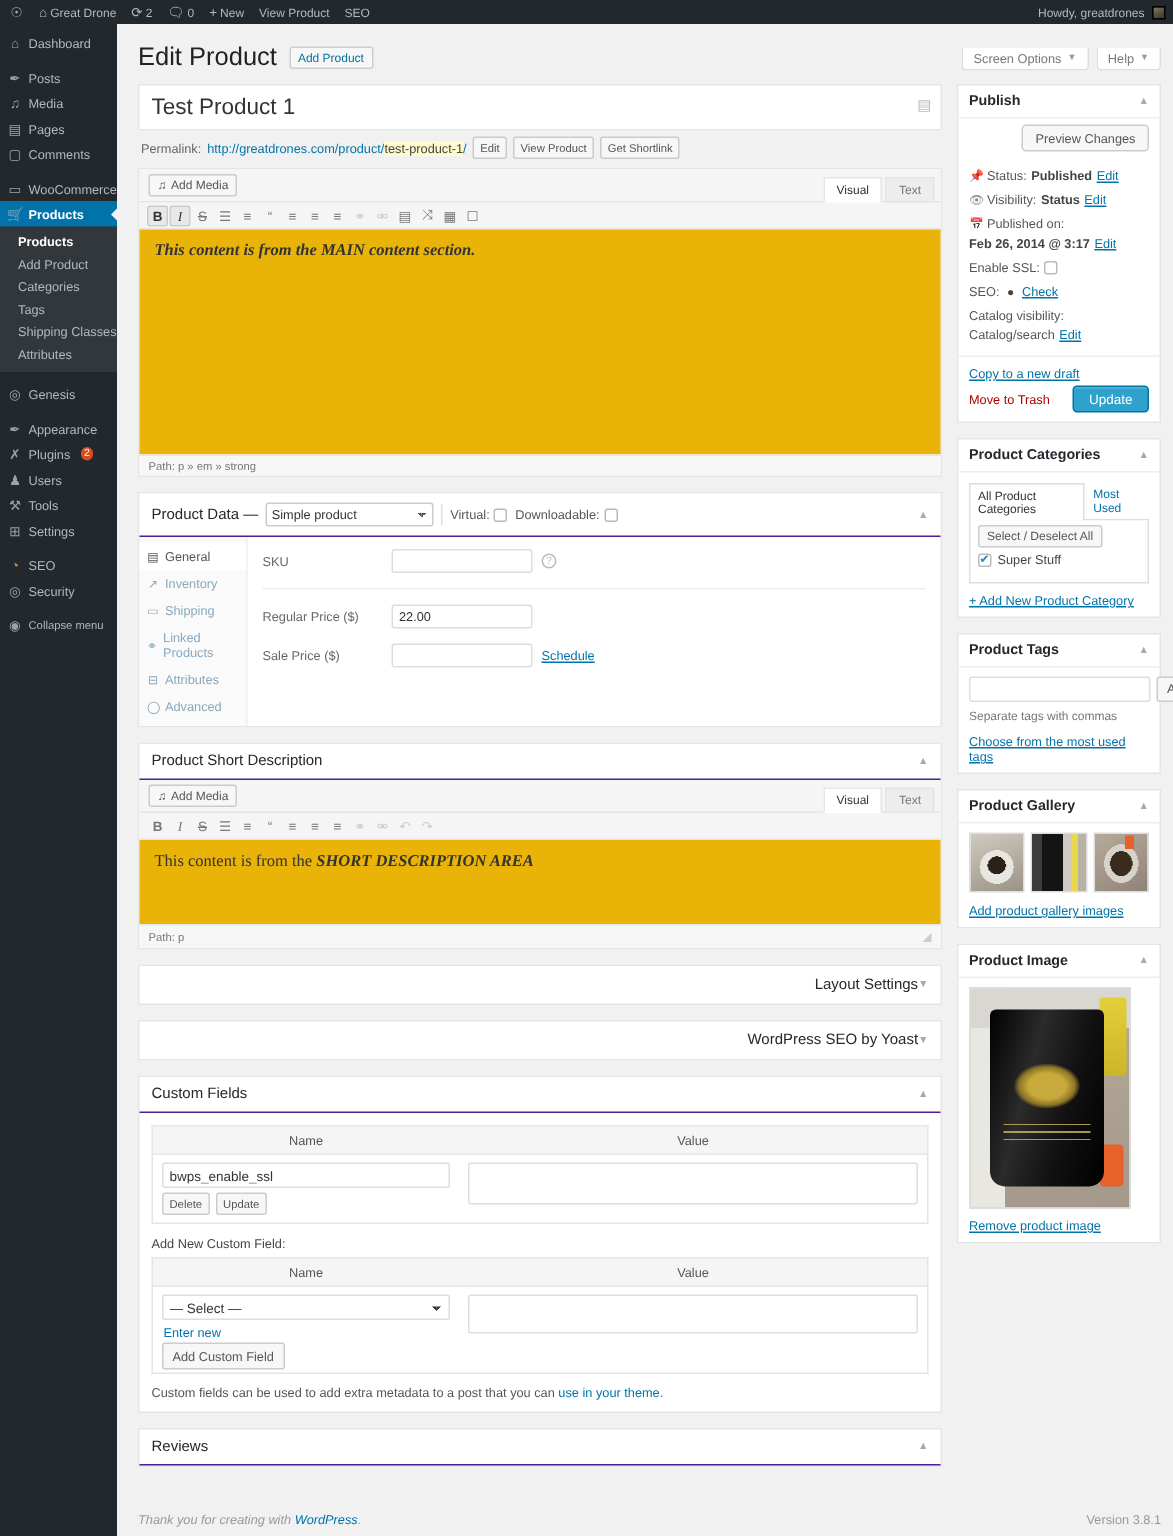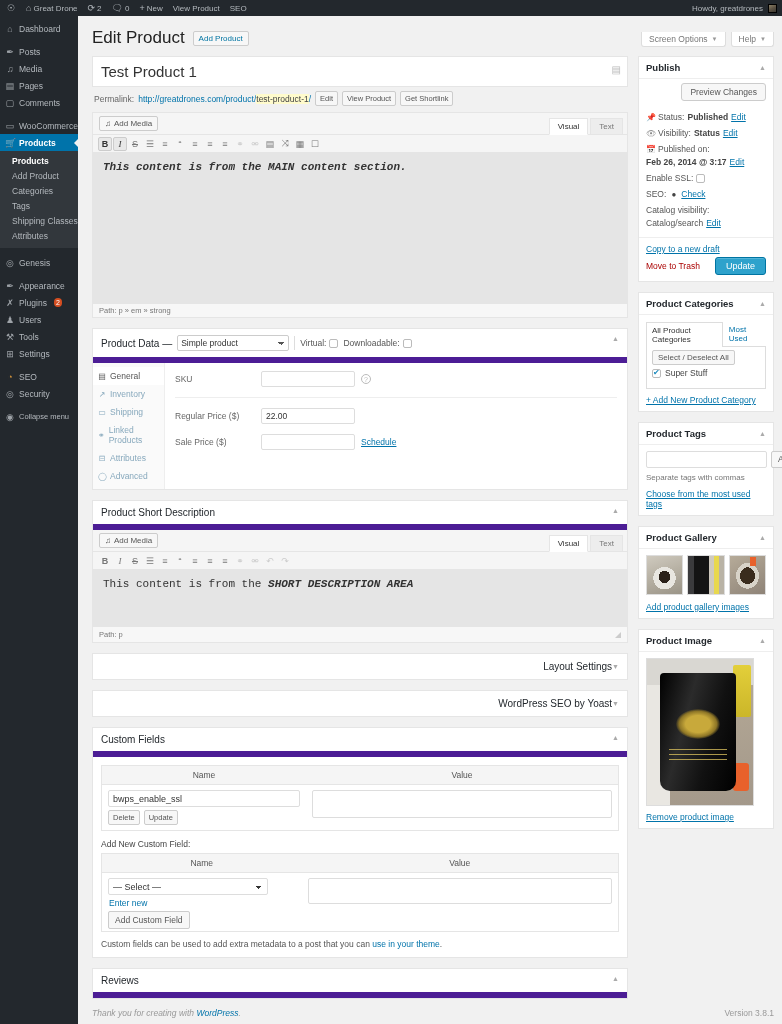--- a/index.html
+++ b/index.html
@@ -144,22 +144,22 @@
     padding: 2px 5px; display: flex; align-items: center; gap: 1px; height: 18px;
   }
   .tb-btn {
     width: 14px; height: 14px; display: flex; align-items: center;
     justify-content: center; font-size: 9px; color: #777; border: 1px solid transparent;
     border-radius: 2px;
   }
   .tb-btn.pressed { border-color: #ccc; background: #e8e8e8; color: #333; }
   .tb-btn.disabled { color: #ccc; }
   .ed-body {
-    padding: 8px 10px; min-height: 150px; background: #e5e5e5;
-    font-family: Liberation Mono, monospace; font-size: 11px; color: #333;
+    padding: 8px 10px; min-height: 150px; background: #eab308;
+    font-family: Liberation Serif, serif; font-size: 11px; color: #333;
   }
   .ed-body p { margin: 0; }
   .ed-status {
     border-top: 1px solid #e5e5e5; font-size: 7.5px; color: #777;
     padding: 2px 6px; background: #f7f7f7;
   }
   .ed-footer {
     border-top: 1px solid #e5e5e5; font-size: 7.5px; color: #777;
     padding: 3px 6px; background: #f7f7f7; display: flex;
     justify-content: space-between; align-items: center;
@@ -168,23 +168,23 @@
     width: 0; height: 0; border-left: 6px solid transparent;
     border-bottom: 6px solid #ccc;
   }
 
   
   .postbox {
     background: #fff; border: 1px solid #e5e5e5; margin-top: 10px;
     position: relative;
   }
   .postbox > .pb-head {
-    display: flex; justify-content: space-between;
+    display: flex; align-items: center; justify-content: space-between;
     padding: 6px 8px; font-size: 10px; color: #222;
-    border-bottom: 6px solid #4c1d95;
+    border-bottom: 1px solid #4c1d95;
   }
   .pb-head .pb-title { font-weight: normal; font-size: 10px; color: #23282d; }
   .toggle-ind { color: #aaa; font-size: 7px; }
   .pb-inner { padding: 8px; }
 
   
   #product-data .pb-head { background: #fff; gap: 6px; }
   .pd-left { display: flex; align-items: center; gap: 5px; flex: 1; }
   .pd-select {
     font-size: 8.5px; padding: 1px 14px 1px 3px; border: 1px solid #ccc;
@@ -245,21 +245,21 @@
     font-family: "Liberation Sans", sans-serif;
   }
   .cf-val-textarea {
     width: 100%; height: 28px; border: 1px solid #ddd; border-radius: 2px;
     font-size: 9px; padding: 2px 4px; color: #333; resize: none;
     font-family: "Liberation Sans", sans-serif; display: block;
   }
   .cf-btns { margin-top: 3px; display: flex; gap: 4px; }
   .cf-sub-label { font-size: 8.5px; color: #444; margin: 8px 0 4px 0; }
   .cf-select {
-    width: 160px; height: 17px; border: 1px solid #ddd; border-radius: 2px;
+    width: 192px; height: 17px; border: 1px solid #ddd; border-radius: 2px;
     font-size: 9px; padding: 0 14px 0 4px; color: #333; background: #fff;
     -webkit-appearance: none; appearance: none;
     background-image: linear-gradient(45deg, transparent 50%, #333 50%),
                       linear-gradient(135deg, #333 50%, transparent 50%);
     background-position: calc(100% - 8px) 7px, calc(100% - 5px) 7px;
     background-size: 3px 3px, 3px 3px; background-repeat: no-repeat;
     font-family: "Liberation Sans", sans-serif;
   }
   .enter-new { display: block; color: #0073aa; font-size: 8.5px; margin: 3px 0 5px 1px; }
   .cf-note { font-size: 8.5px; color: #555; margin-top: 7px; }

